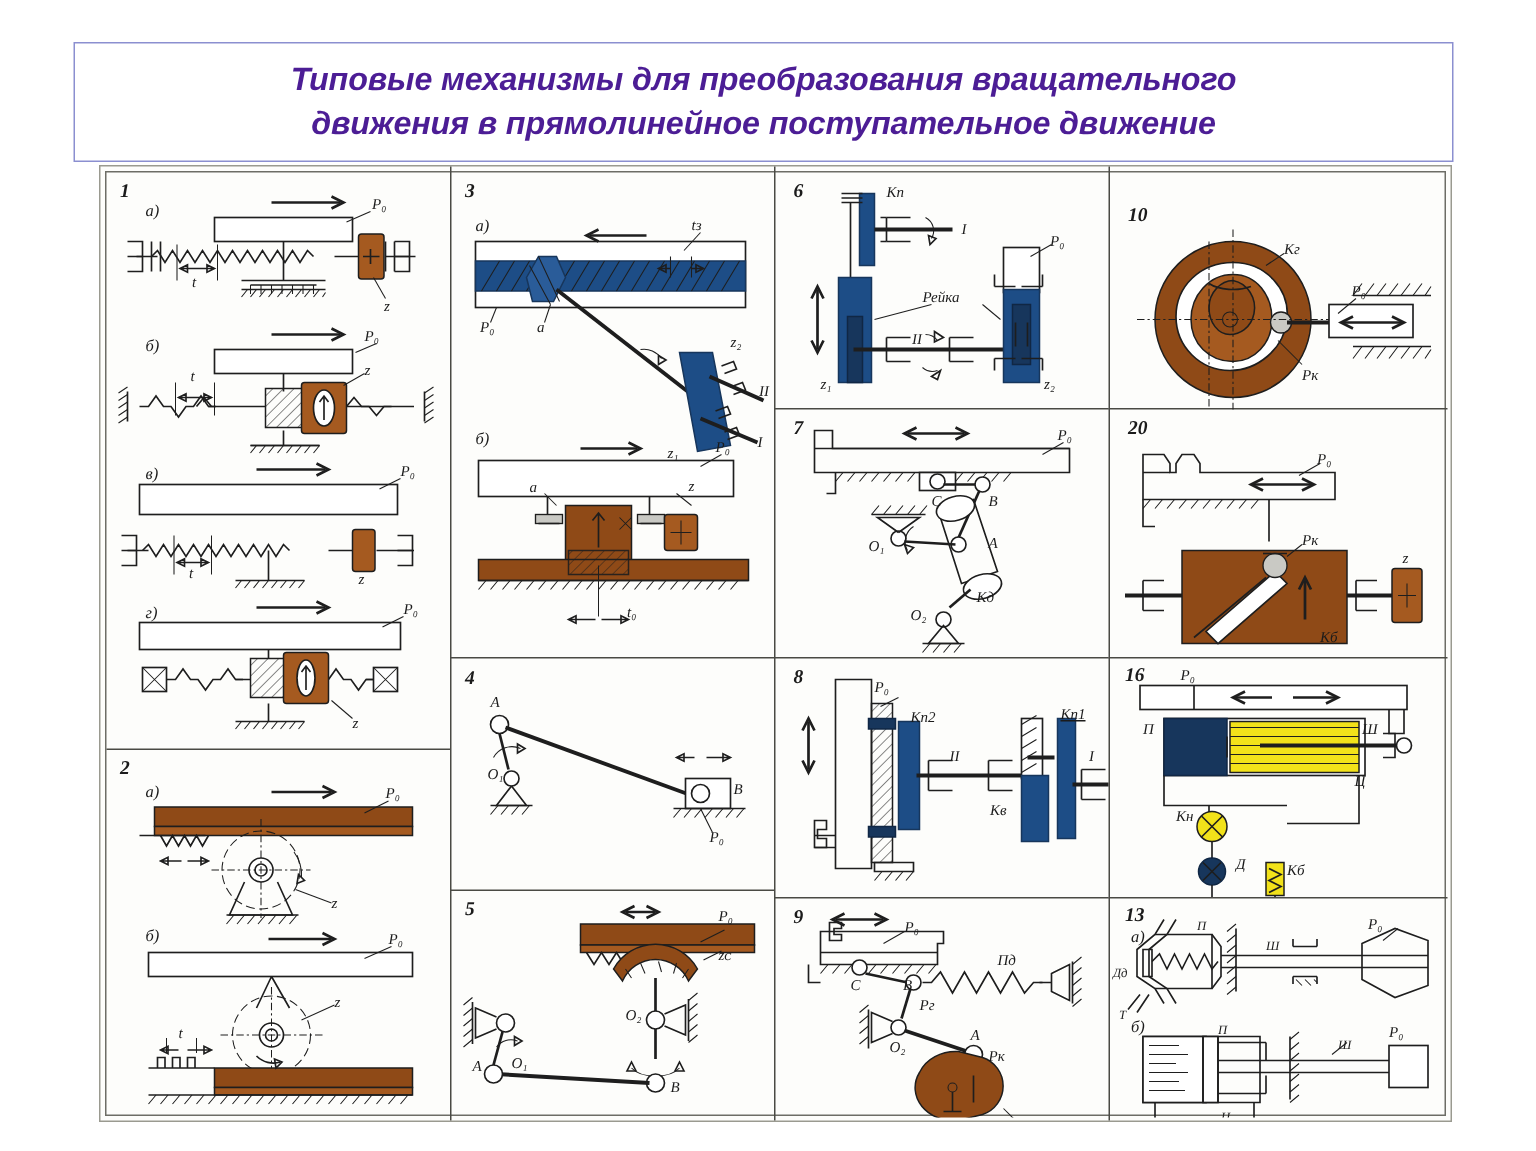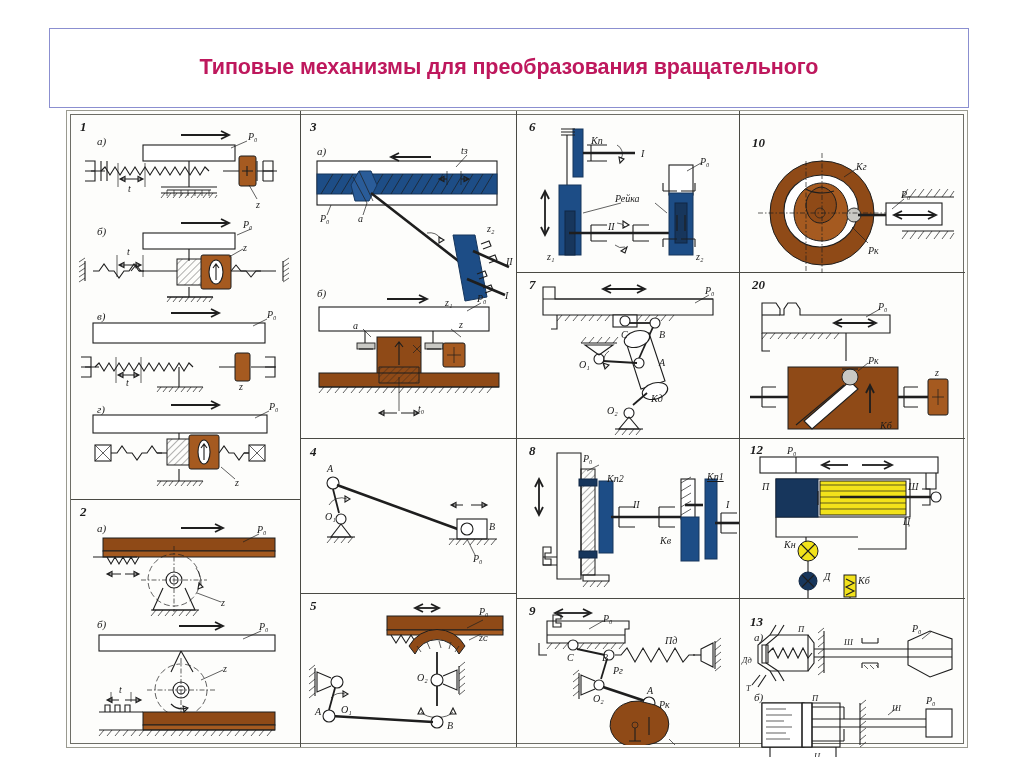--- a/index.html
+++ b/index.html
@@ -41,22 +41,23 @@
   .gry{fill:#c9c9c4;stroke:#1e1e1e;stroke-width:0.9;}
   .hatchfill{fill:url(#hatch);stroke:#1e1e1e;stroke-width:1;}
   .nofill{fill:none;}
 </style>
 </head>
 <body>
 
 <div id="slide">
 
   <div id="title-box" style="border-color: rgb(139, 143, 208);">
-    <div id="title-text" style="color: #be185d;">
+    <div id="title-text" style="color: #4c1d95; font-style: italic;">
       <div>Типовые механизмы для преобразования вращательного</div>
+      <div>движения в прямолинейное поступательное движение</div>
     </div>
   </div>
 
   <div id="sheet" style="background: rgb(253, 253, 251);">
     <div id="sheet-inner"></div>
 
     <svg width="0" height="0">
       <defs>
         <pattern id="hatch" width="5" height="5" patternUnits="userSpaceOnUse" patternTransform="rotate(45)">
           <line x1="0" y1="0" x2="0" y2="5" stroke="#1e1e1e" stroke-width="0.7"></line>
@@ -452,21 +453,21 @@
         <rect class="blu" x="152" y="78" width="24" height="62"></rect>
         <rect class="nvy" x="158" y="88" width="12" height="40"></rect>
         <path class="ln" d="M160 100 L160 116 M168 100 L168 116"></path>
         <path class="ln" d="M146 76 l14 0 M146 76 l0 -8 M178 76 l-14 0 M178 76 l0 -8"></path>
         <path class="ln" d="M146 124 l14 0 M146 124 l0 8 M178 124 l-14 0 M178 124 l0 8"></path>
 
         <path class="thin" d="M66 98 L104 88"></path>
         <path class="thin" d="M150 98 L138 88"></path>
         <path class="thin" d="M170 56 L184 48"></path>
       </svg>
-      <span class="lab" style="left:74px;top:20px;">Kп</span>
+      <span class="lab" style="left:74px;top:8px;">Kп</span>
       <span class="lab" style="left:124px;top:33px;">I</span>
       <span class="lab" style="left:183px;top:41px;">P₀</span>
       <span class="lab" style="left:98px;top:78px;">Рейка</span>
       <span class="lab" style="left:91px;top:106px;">II</span>
       <span class="lab" style="left:30px;top:136px;">z₁</span>
       <span class="lab" style="left:179px;top:136px;">z₂</span>
     </div>
 
     <div class="cell" style="left:450px;top:162px;width:222px;height:165px;">
       <span class="cnum" style="left:12px;top:4px;">7</span>
@@ -681,21 +682,21 @@
         <path class="thin" d="M118 98 L128 90"></path>
         <path class="thin" d="M126 44 L140 36"></path>
       </svg>
       <span class="lab" style="left:138px;top:28px;">P₀</span>
       <span class="lab" style="left:128px;top:82px;">Pк</span>
       <span class="lab" style="left:140px;top:147px;">Kб</span>
       <span class="lab" style="left:195px;top:94px;">z</span>
     </div>
 
     <div class="cell" style="left:673px;top:328px;width:225px;height:159px;">
-      <span class="cnum" style="left:10px;top:3px;">12</span>
+      <span class="cnum" style="left:10px;top:3px;">16</span>
       <svg width="225" height="159">
 
         <rect class="wht" x="20" y="18" width="178" height="16"></rect>
         <path class="ln" d="M56 18 L56 34"></path>
         <path class="ln2" d="M84 26 L108 26"></path>
           <path class="ln2" d="M90 22 l-8 4 l8 4"></path>
         <path class="ln2" d="M122 26 L150 26"></path>
           <path class="ln2" d="M144 22 l8 4 l-8 4"></path>
 
         <path class="ln" d="M186 34 L186 50 L196 50 L196 34"></path>
@@ -739,21 +740,21 @@
       <span class="lab" style="left:22px;top:42px;">П</span>
       <span class="lab" style="left:168px;top:42px;">Ш</span>
       <span class="lab" style="left:163px;top:77px;">Ц</span>
       <span class="lab" style="left:44px;top:100px;">Kн</span>
       <span class="lab" style="left:84px;top:132px;">Д</span>
 
       <span class="lab" style="left:118px;top:136px;">Kб</span>
 
     </div>
 
-    <div class="cell" style="left:673px;top:500px;width:225px;height:146px;text-decoration:underline;">
+    <div class="cell" style="left:673px;top:488px;width:225px;height:146px;text-decoration:underline;">
       <span class="cnum" style="left:10px;top:3px;">13</span>
       <span class="sub" style="left:14px;top:20px;">а)</span>
       <span class="sub" style="left:14px;top:80px;">б)</span>
 
       <svg width="225" height="146">
 
         <path class="ln" d="M36 14 L30 24 L18 34 L18 52 L30 60 L36 70"></path>
         <path class="ln" d="M44 14 L38 24 L26 34 L26 52 L38 60 L44 70"></path>
         <path class="ln" d="M30 24 L68 24 L68 60 L30 60"></path>
         <path class="ln" d="M68 24 L74 32 L74 52 L68 60"></path>

